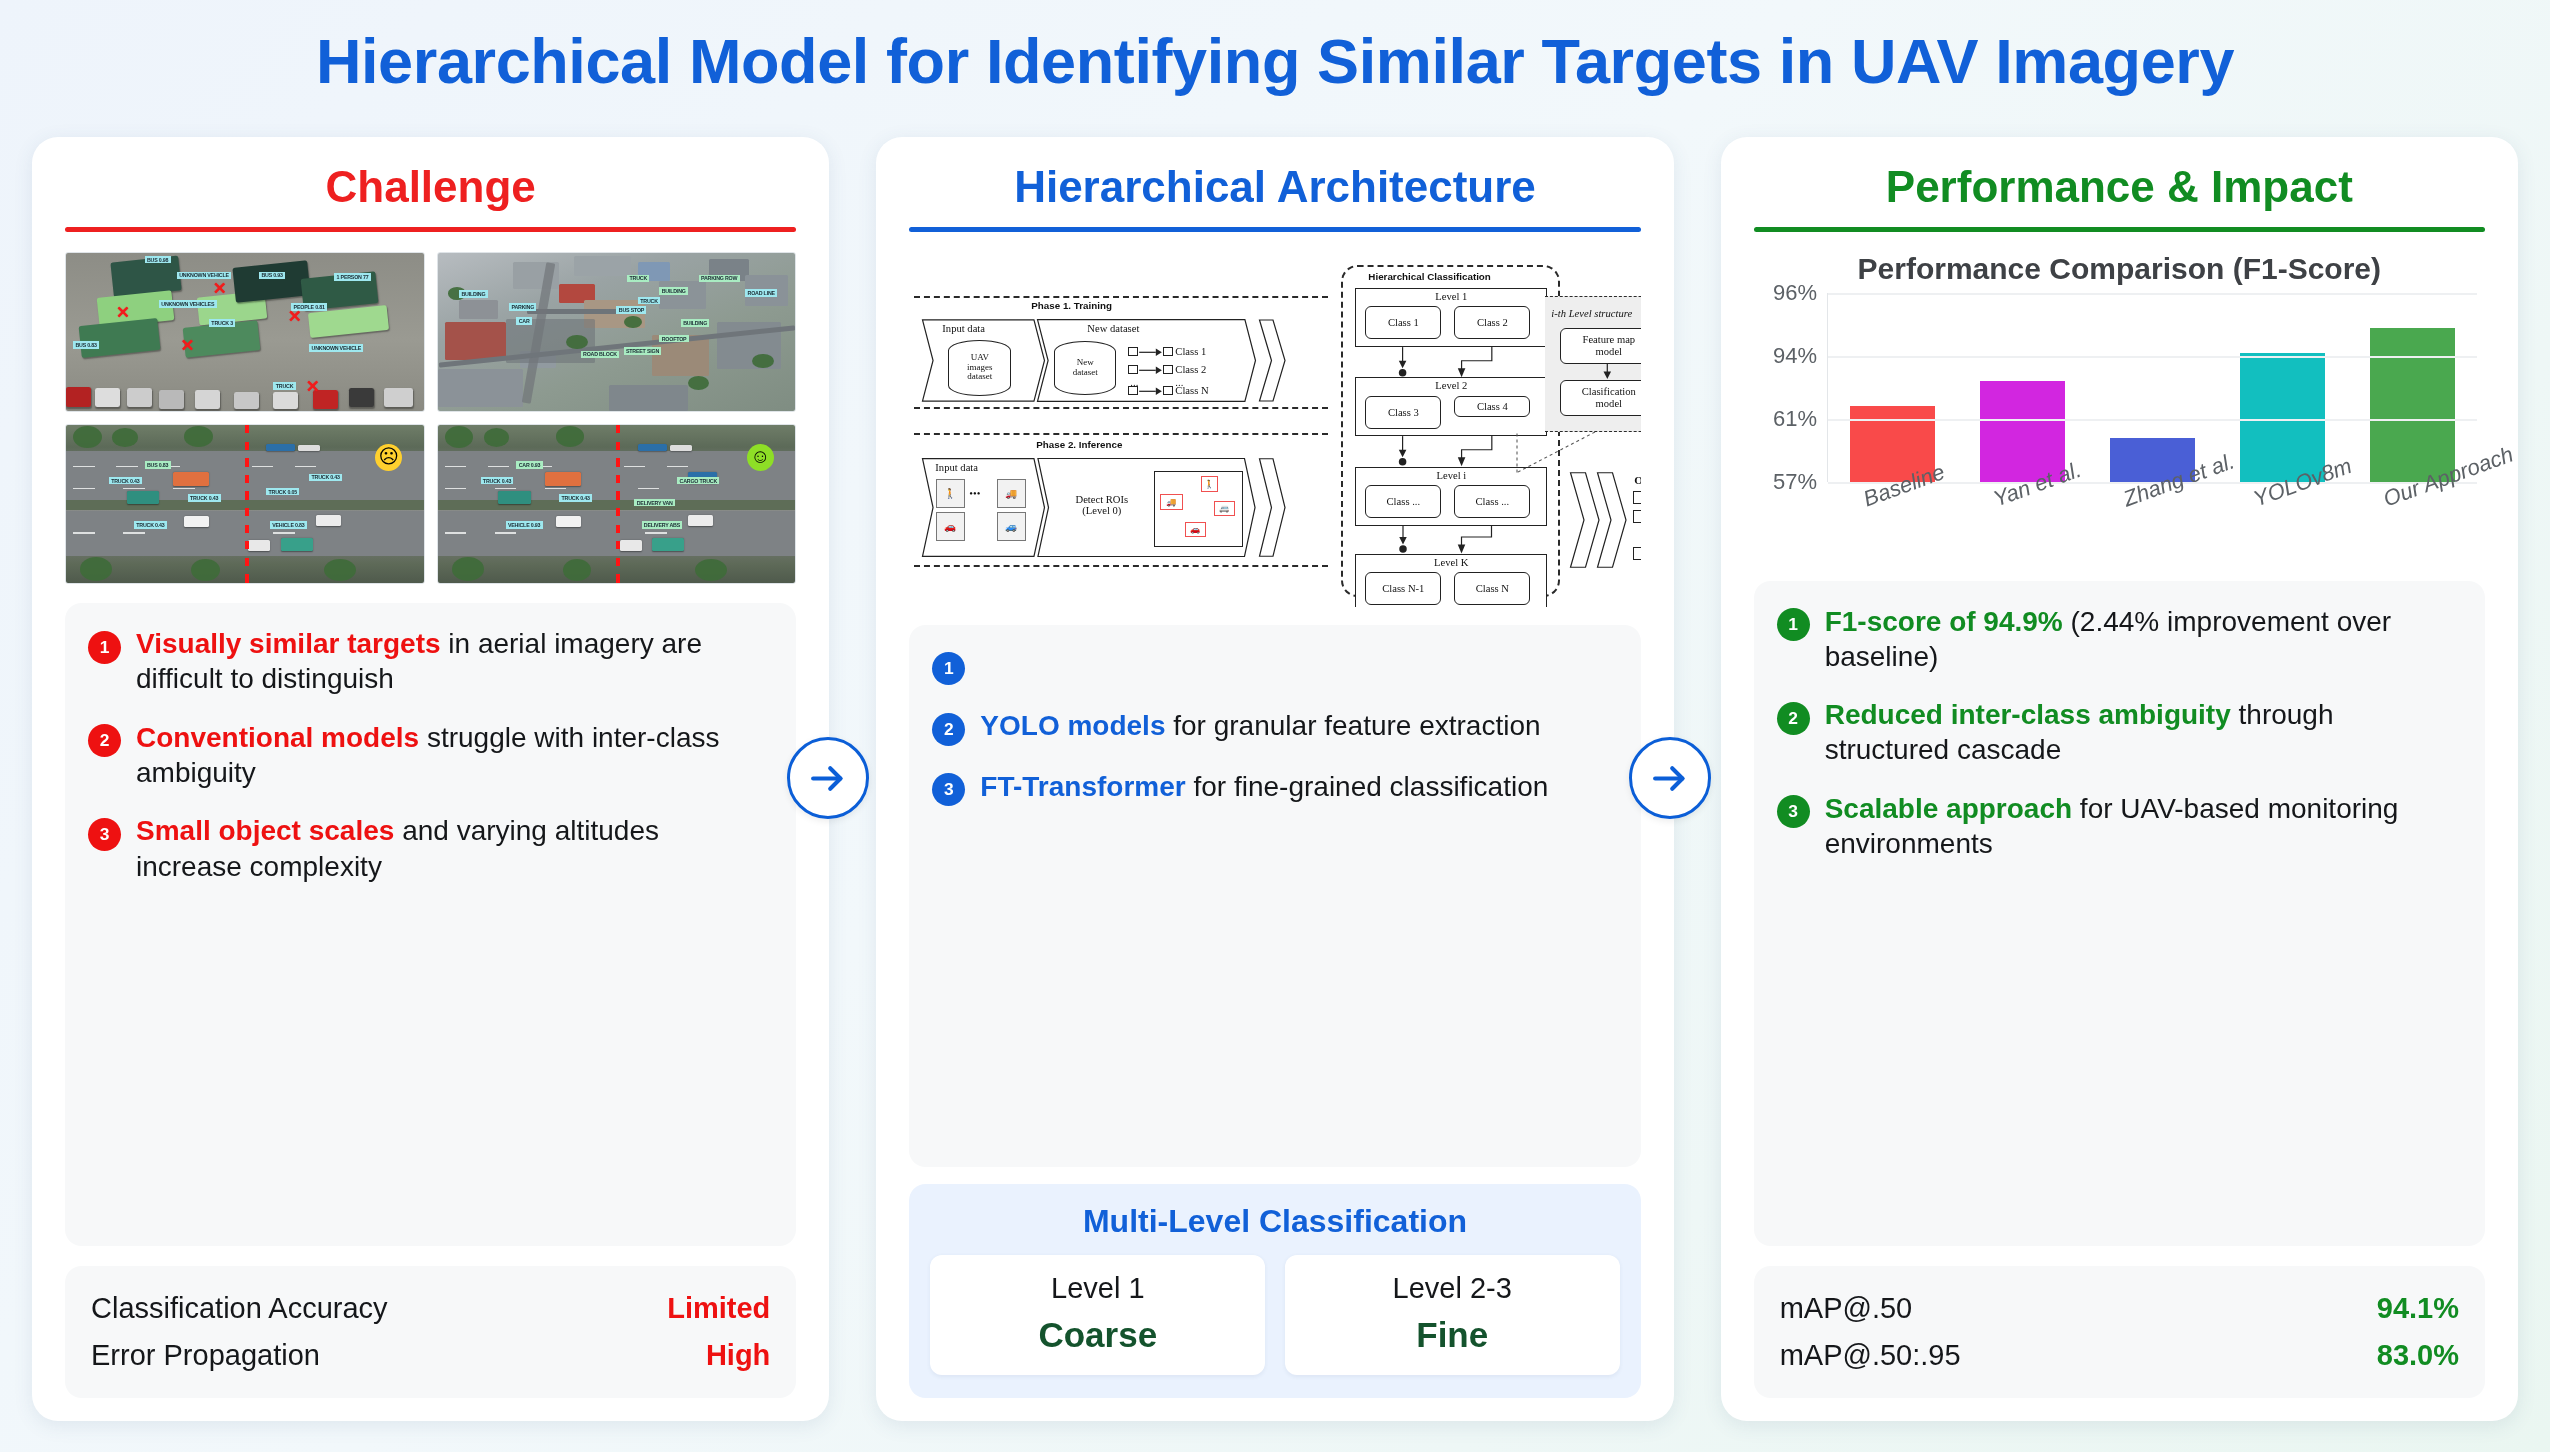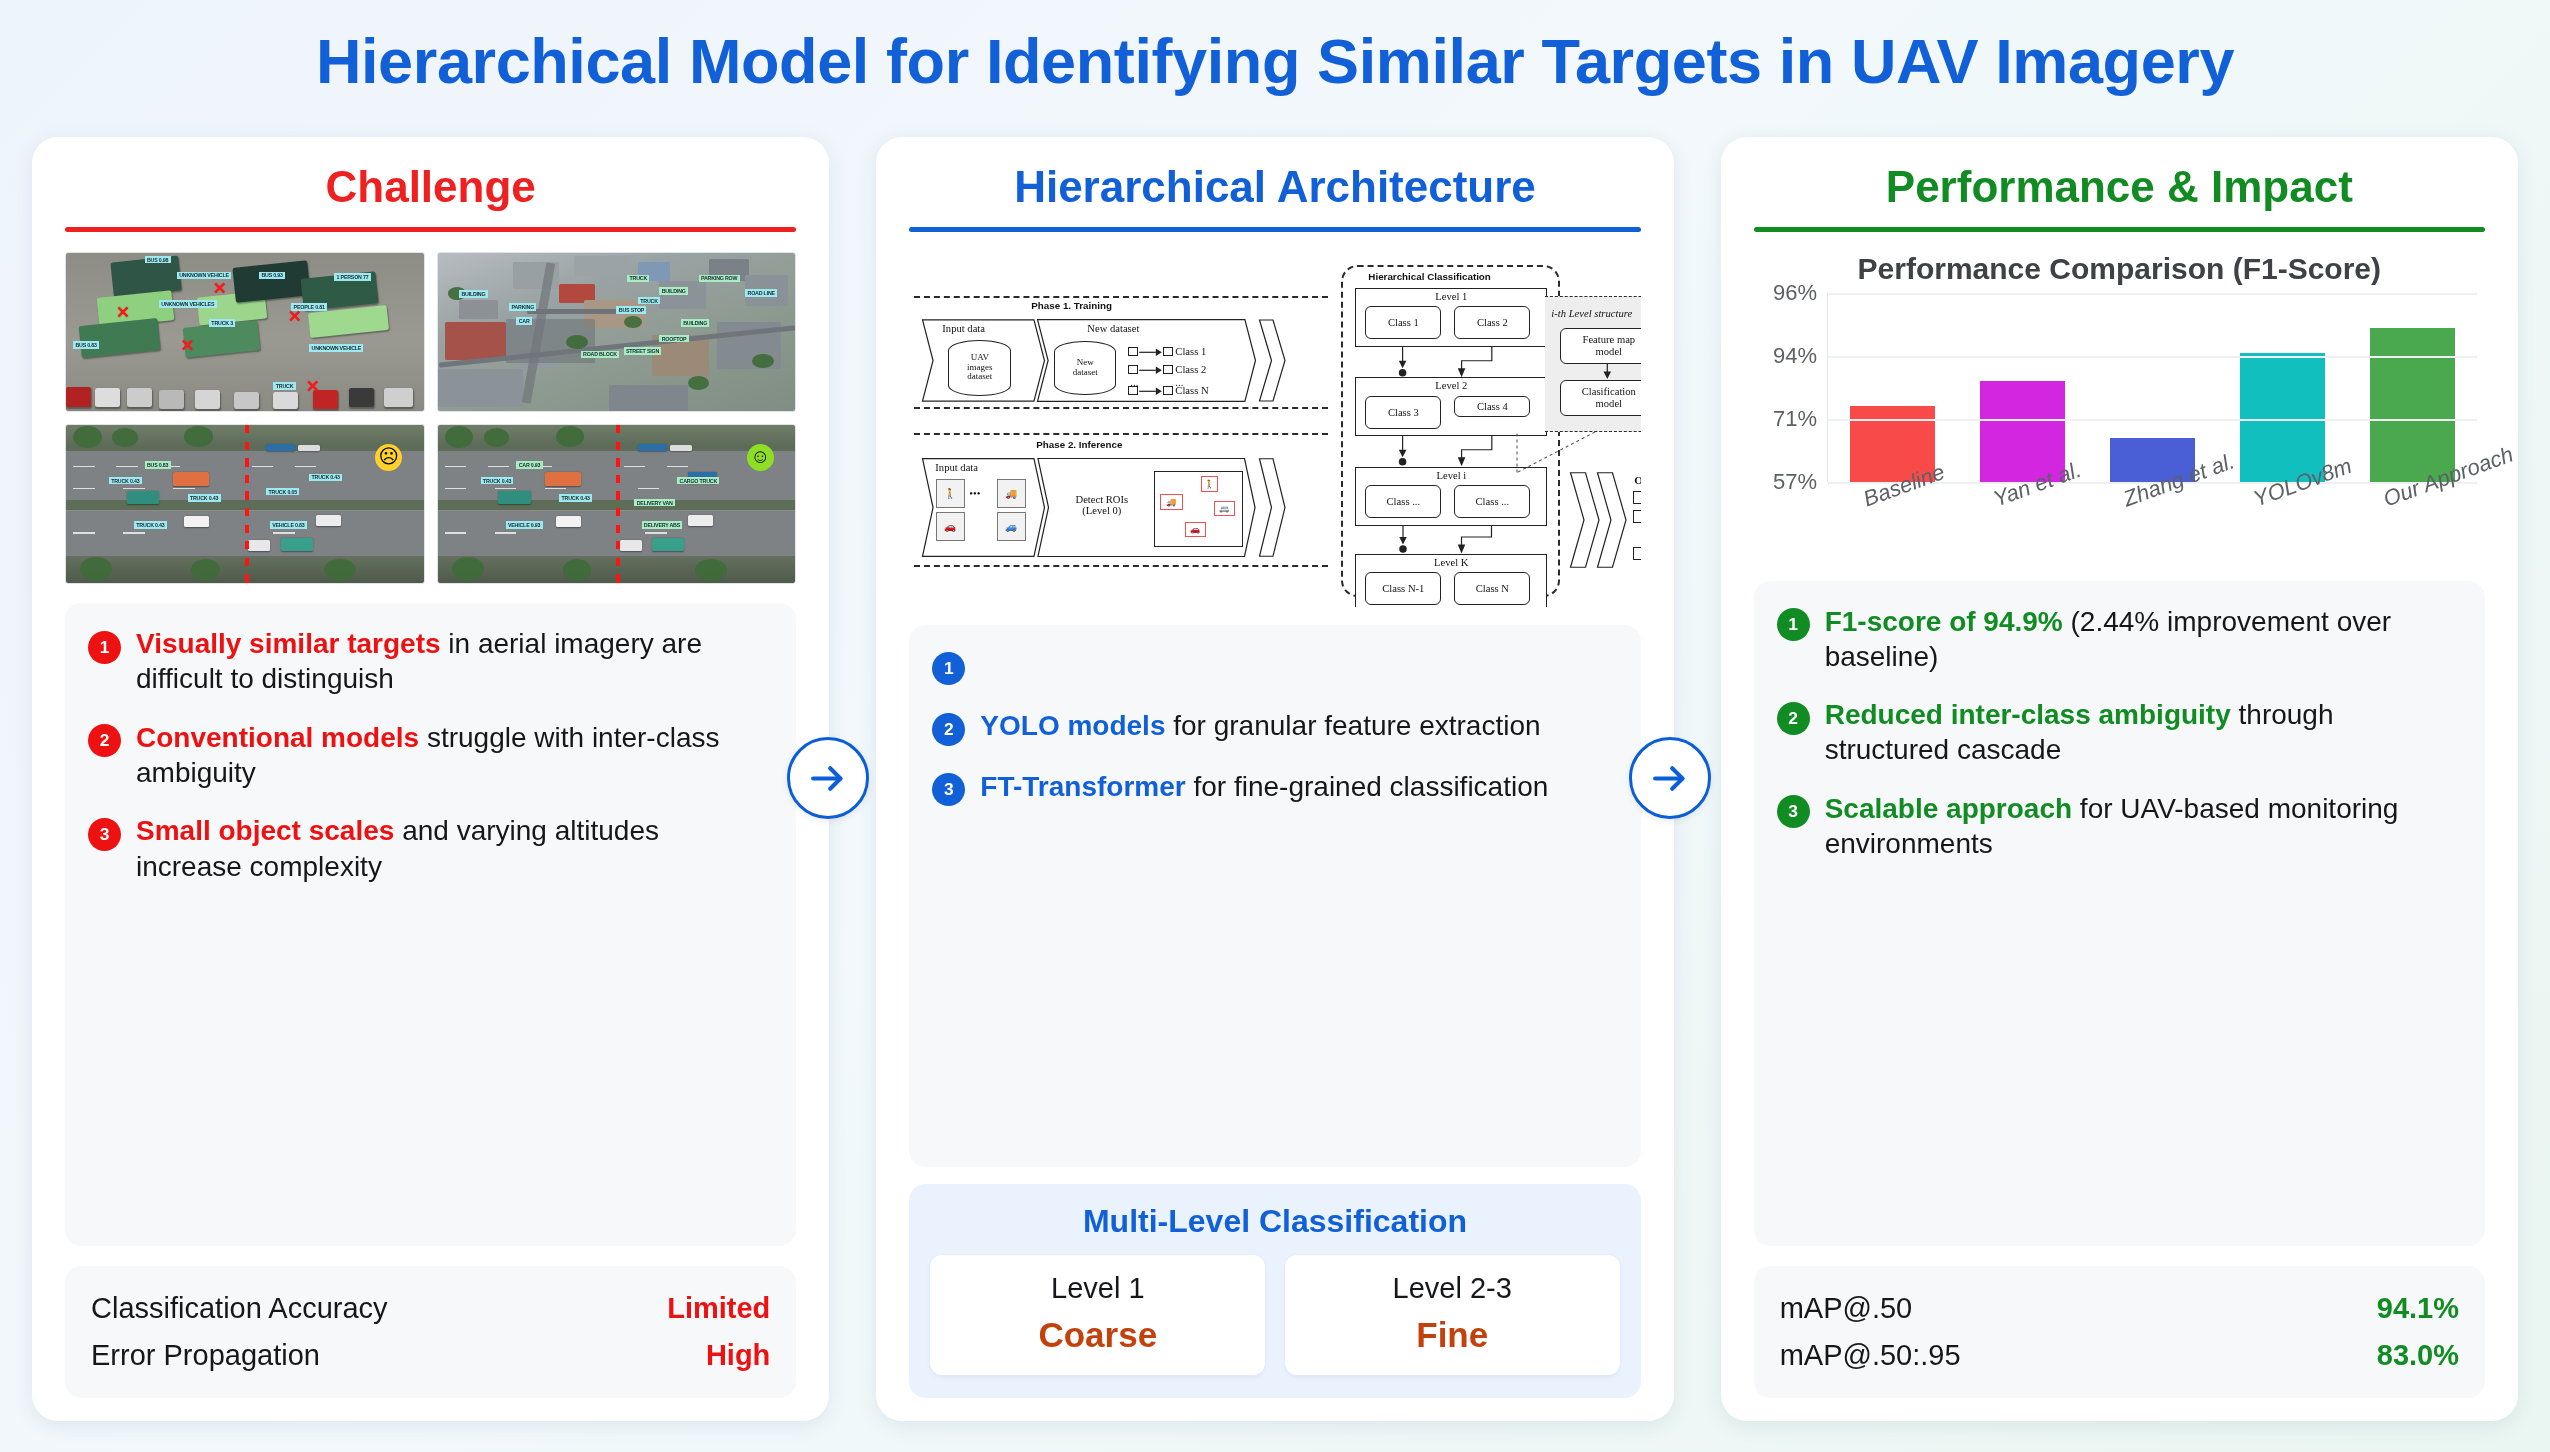--- a/index.html
+++ b/index.html
@@ -187,21 +187,21 @@
     border-radius: 16.6px;
     padding: 19.6px 21px 23px 21px;
   }
   .mlc-title { text-align:center; font-size: 32px; font-weight:bold; color:#1160d8; margin-bottom:15px; }
   .mlc-cards { display:flex; gap: 19.6px; }
   .mlc-card {
     flex:1; background:#fff; border-radius:12px; padding: 16.6px 7.6px 19.6px 7.6px;
     text-align:center; box-shadow: 0 1.5px 4.5px rgba(40,70,120,.07);
   }
   .mlc-lvl { font-size: 29px; color:#15171a; margin-bottom: 10.6px; }
-  .mlc-kind { font-size: 35px; font-weight:bold; color:#c2410c; }
+  .mlc-kind { font-size: 35px; font-weight:bold; color:#14532d; }
 
   
   .chart-wrap { height: 317px; margin-bottom: 12px; position: relative; }
   .chart-title { text-align:center; font-size: 30px; font-weight:bold; color:#3e4145; margin-bottom: 7.6px; }
   .plot { position:relative; height: 189px; margin-left: 73px; margin-right: 7.6px;
           border-left: 1.5px solid #e3e6e9; }
   .gridline { position:absolute; left:0; right:0; height:1.5px; background:#eef0f2; }
   .ytick { position:absolute; right: 100%; transform: translateY(-50%); padding-right: 10.6px;
            font-size: 22px; color:#5c6166; white-space:nowrap; }
   .bars { position:absolute; left:0; right:0; bottom:0; top:0; display:flex;
@@ -597,21 +597,21 @@
         <div class="bars" id="bars">
             <div class="bar" title="Baseline: 92.4%" style="height: 76px; background: rgb(249, 74, 74); border: 1.1px solid rgb(249, 74, 74);"></div>
             <div class="bar" title="Yan et al.: 93.2%" style="height: 101px; background: rgb(210, 38, 224); border: 1.1px solid rgb(210, 38, 224);"></div>
             <div class="bar" title="Zhang et al.: 91.4%" style="height: 44px; background: rgb(74, 95, 214); border: 1.1px solid rgb(74, 95, 214);"></div>
             <div class="bar" title="YOLOv8m: 94.1%" style="height: 129px; background: rgb(18, 191, 191); border: 1.1px solid rgb(18, 191, 191);"></div>
             <div class="bar" title="Our Approach: 94.9%" style="height: 154px; background: rgb(74, 168, 79); border: 1.1px solid rgb(74, 168, 79);"></div>
           </div>
       <div class="gridline" style="top: 189px;"></div>
           <div class="ytick" style="top: 189px;">57%</div>
           <div class="gridline" style="top: 126px;"></div>
-          <div class="ytick" style="top: 126px;">71%</div>
+          <div class="ytick" style="top: 126px;">61%</div>
           <div class="gridline" style="top: 63px;"></div>
           <div class="ytick" style="top: 63px;">94%</div>
           <div class="gridline" style="top: 0px;"></div>
           <div class="ytick" style="top: 0px;">96%</div>
         </div>
       <div class="xlabels" id="xlabels">
           <div class="xlab" style="left: 10%; margin-left: -32px;">Baseline</div>
           <div class="xlab" style="left: 30%; margin-left: -32px;">Yan et al.</div>
           <div class="xlab" style="left: 50%; margin-left: -32px;">Zhang et al.</div>
           <div class="xlab" style="left: 70%; margin-left: -32px;">YOLOv8m</div>

